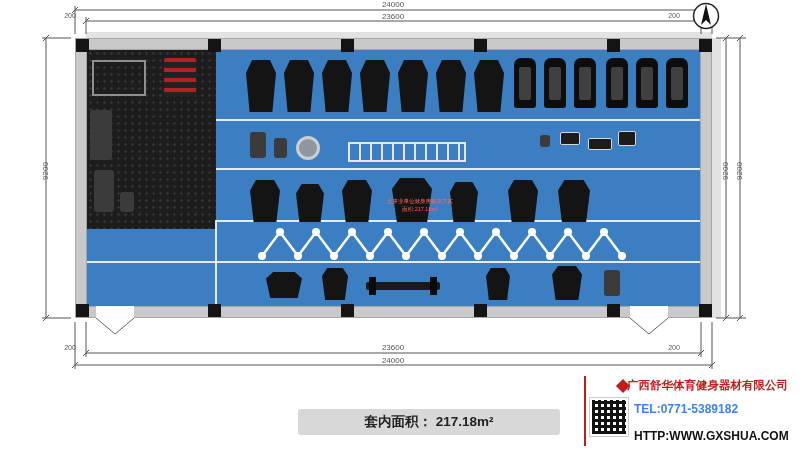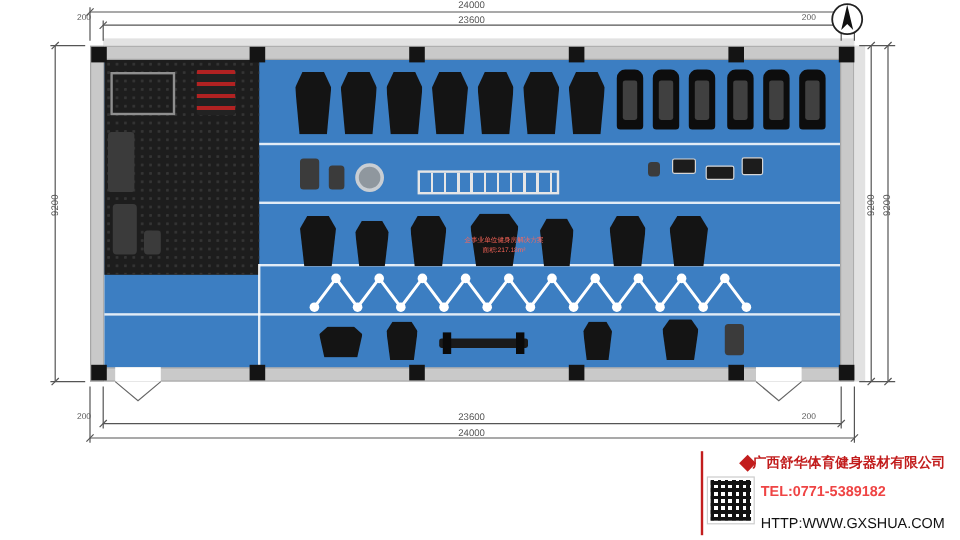--- a/index.html
+++ b/index.html
@@ -72,22 +72,22 @@
   .title{position:absolute;left:190px;top:374px;width:400px;text-align:center;font-size:21px;
     font-weight:bold;color:#3a3a3a;letter-spacing:1px;z-index:6}
   .subband{position:absolute;left:298px;top:409px;width:262px;height:26px;background:#d8d8d8;
     border-radius:3px;text-align:center;line-height:26px;font-size:13.5px;font-weight:bold;color:#222;z-index:6}
   .divider{position:absolute;left:584px;top:376px;width:2px;height:70px;background:#c21d1d}
   .qr{position:absolute;left:590px;top:398px;width:38px;height:38px;border:2px solid #fff;outline:1px solid #ccc;
     background:repeating-linear-gradient(0deg,#111 0 3px,transparent 3px 6px),
                repeating-linear-gradient(90deg,#111 0 3px,#fff 3px 6px)}
   .logo-mark{position:absolute;left:618px;top:381px;width:10px;height:10px;background:#c21d1d;transform:rotate(45deg)}
   .company{position:absolute;left:627px;top:378px;font-size:11.5px;font-weight:bold;color:#c21d1d;white-space:nowrap}
-  .tel{position:absolute;left:634px;top:402px;font-size:12px;font-weight:bold;color:#ef4444}
-  .web{position:absolute;left:634px;top:429px;font-size:12px;font-weight:normal;color:#111}
+  .tel{position:absolute;left:634px;top:402px;font-size:12px;font-weight:bold;color:#3b82f6}
+  .web{position:absolute;left:634px;top:429px;font-size:12px;font-weight:bold;color:#111}
 </style>
 </head>
 <body>
 
 <div class="canvas">
 
   <div class="overhang"></div>
   <div class="rstrip"></div>
   <div class="wall wall-top"></div>
   <div class="wall wall-bottom"></div>
@@ -217,20 +217,24 @@
   <div class="dim dl-c">23600</div>
   <div class="dim dl-d">24000</div>
   <div class="dim dim-v dl-left">9200</div>
   <div class="dim dim-v dl-ra">9200</div>
   <div class="dim dim-v dl-rb">9200</div>
   <div class="dim dim-s dl-tl">200</div>
   <div class="dim dim-s dl-tr">200</div>
   <div class="dim dim-s dl-bl">200</div>
   <div class="dim dim-s dl-br">200</div>
 
+  <div class="subband">
+    <span>套内面积：</span>
+    <span>217.18m²</span>
+  </div>
   <div class="divider"></div>
   <div class="qr"></div>
   <div class="logo-mark"></div>
   <div class="company">广西舒华体育健身器材有限公司</div>
   <div class="tel">TEL:0771-5389182</div>
   <div class="web">HTTP:WWW.GXSHUA.COM</div>
 
 </div>
 
 </body></html>

